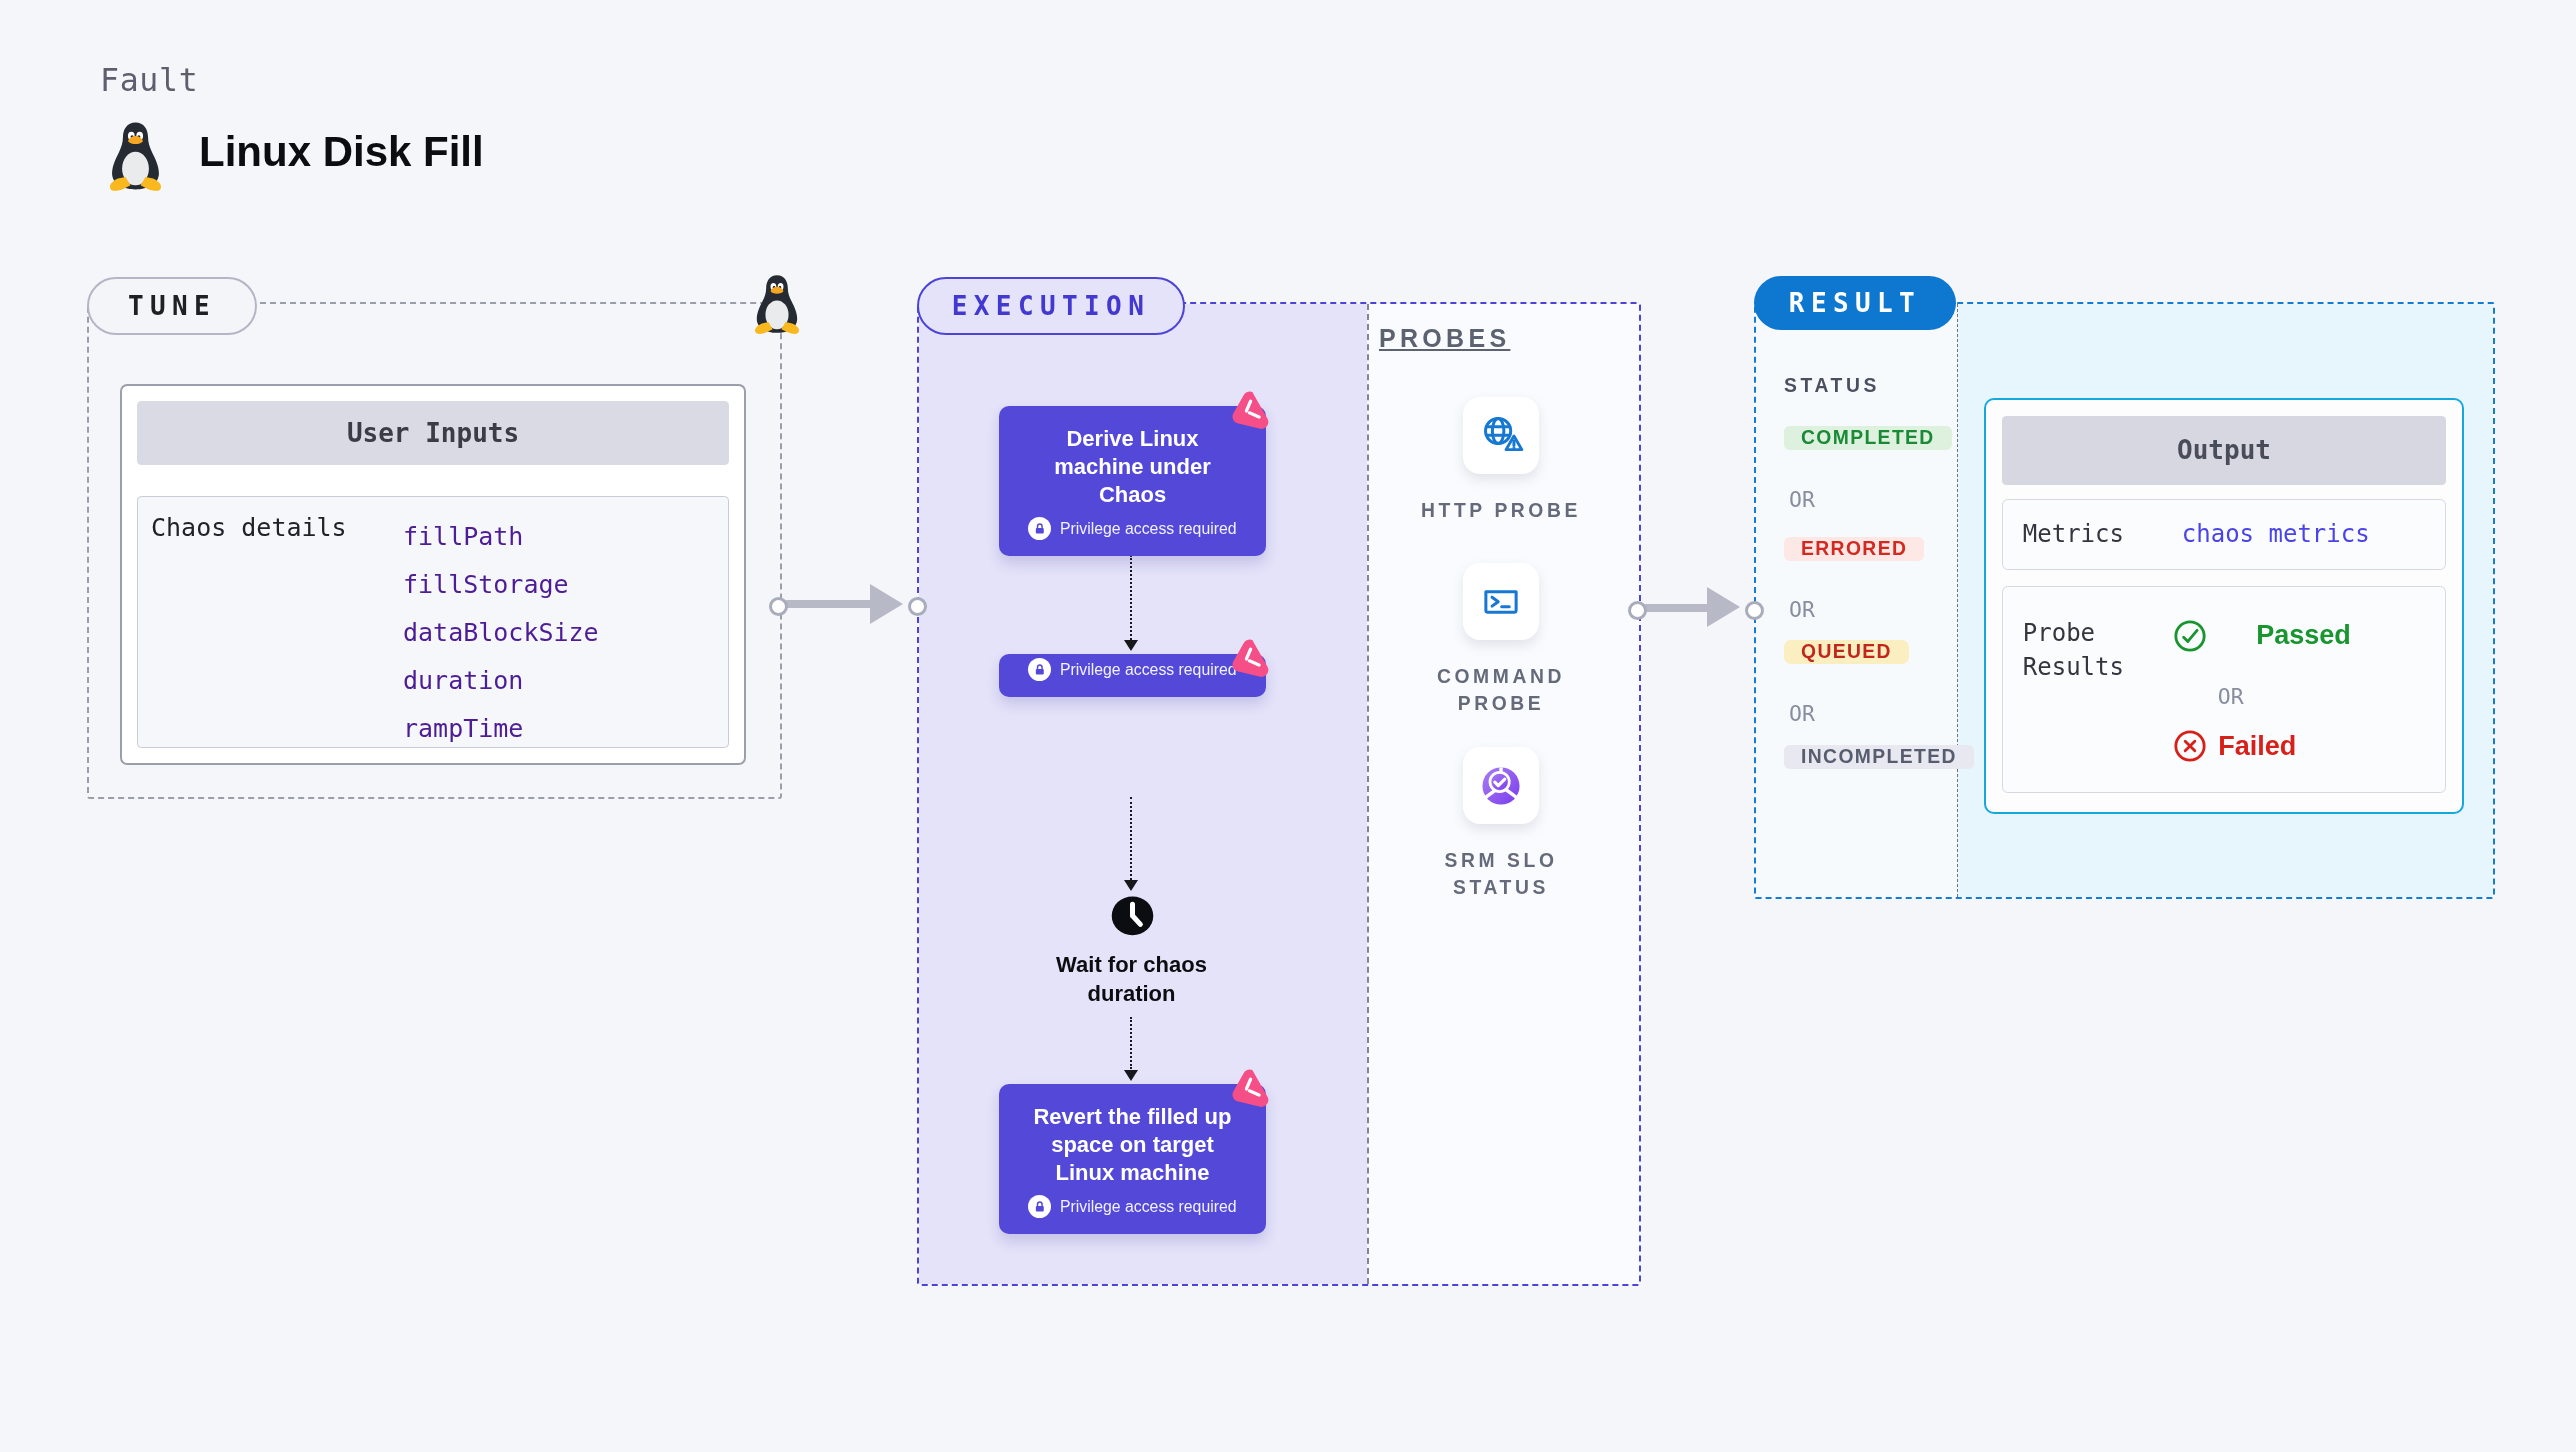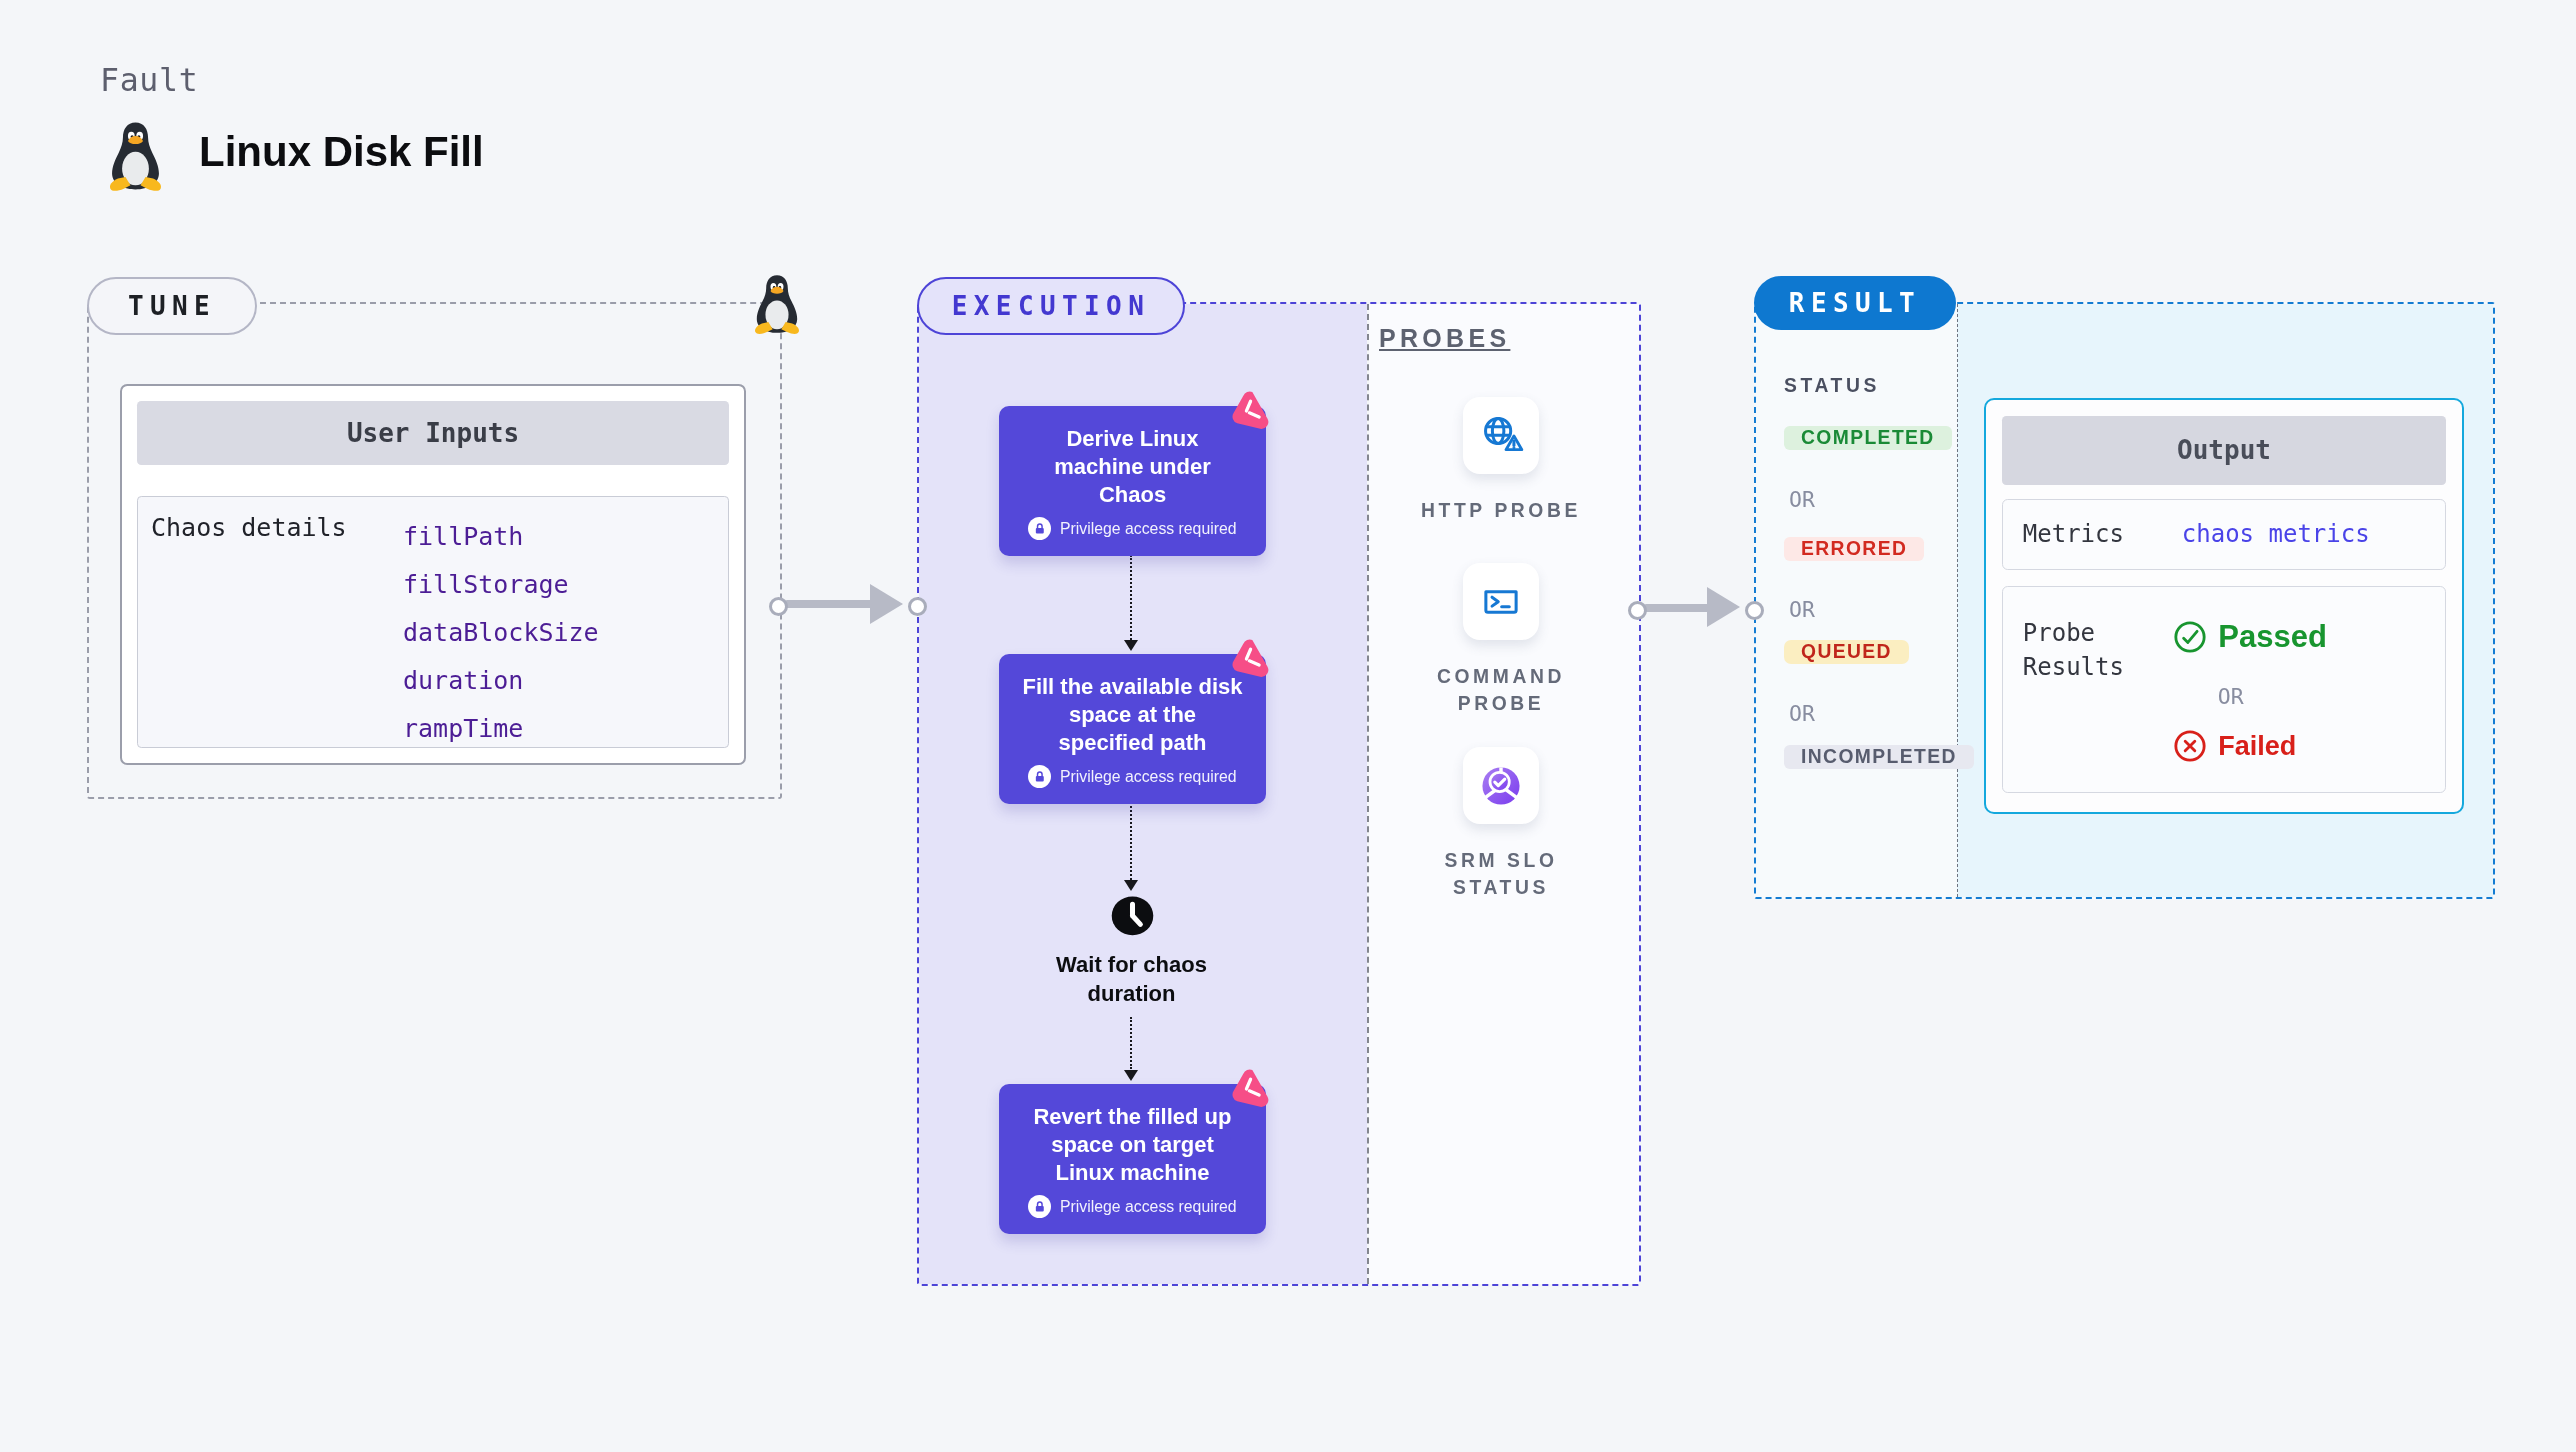--- a/index.html
+++ b/index.html
@@ -84,21 +84,21 @@
             display:flex;align-items:center;justify-content:center;font-size:26px;font-weight:600;color:#494d59;}
   .out-row{left:15.8px;right:15.8px;background:#fbfcfe;border:1.4px solid #d5d8e1;border-radius:5.7px;}
   .row-metrics{top:99px;height:69px;}
   .row-probe{top:186px;height:205px;}
   .metrics-label{left:20px;top:20px;font-size:24px;color:#33363f;}
   .metrics-link{left:179px;top:20px;font-size:24px;color:#4a43e8;text-decoration:none;}
   .probe-results-label{left:20px;top:29px;width:150px;font-size:24px;color:#33363f;line-height:34px;}
   .pr-line{display:flex;align-items:center;gap:11.5px;}
   .pr-passed{left:170px;top:31.5px;}
   .pr-failed{left:170px;top:142px;}
-  .pr-passed .t{font-size:31px;font-weight:bold;color:#18952f;}
+  .pr-passed .t{font-size:27px;font-weight:bold;color:#18952f;margin-left:38px;}
   .pr-failed .t{font-size:27px;font-weight:bold;color:#d8201a;}
   .pr-or{left:215px;top:97px;}
 </style>
 </head>
 <body>
 
 <div class="abs eyebrow mono">Fault</div>
 <div class="abs penguin-lg">
   <svg viewBox="0 0 72 86" width="100%" height="100%">
     <path d="M36 3c-10 0-15 8-15 18 0 6-2 12-5 18-4 8-8 16-8 25 0 12 13 19 28 19s28-7 28-19c0-9-4-17-8-25-3-6-5-12-5-18C51 11 46 3 36 3z" fill="#262b33"></path>
@@ -174,21 +174,20 @@
 </div>
 
 <div class="abs dotline" style="left:1130px;top:555px;height:85px;"></div>
 <div class="abs dothead" style="left:1124px;top:640px;"></div>
 
 <div class="abs step-card" style="top:654px;">
   <svg class="chaos-icon" viewBox="0 0 54 54">
     <path d="M25 4 L48 36 A9 9 0 0 1 40 50 L10 46 A9 9 0 0 1 4 33 L14 10 A9 9 0 0 1 25 4 Z" fill="#f64e87"></path>
     <path d="M24 16l-4 13 M24 31l13 4" stroke="#fff" stroke-width="4.2" stroke-linecap="round" fill="none"></path>
   </svg>
-  <div class="step-title">Fill the available disk space at the specified path</div>
   <div class="step-priv">
     <span class="lock-circ">
       <svg viewBox="0 0 24 24" width="13.6" height="13.6">
           <rect x="5" y="10.5" width="14" height="10" rx="2" fill="#5448d9"></rect>
           <path d="M8 11V7.5a4 4 0 0 1 8 0V11" stroke="#5448d9" stroke-width="2.6" fill="none"></path>
         </svg>
     </span>
     <span class="txt">Privilege access required</span>
   </div>
 </div>

